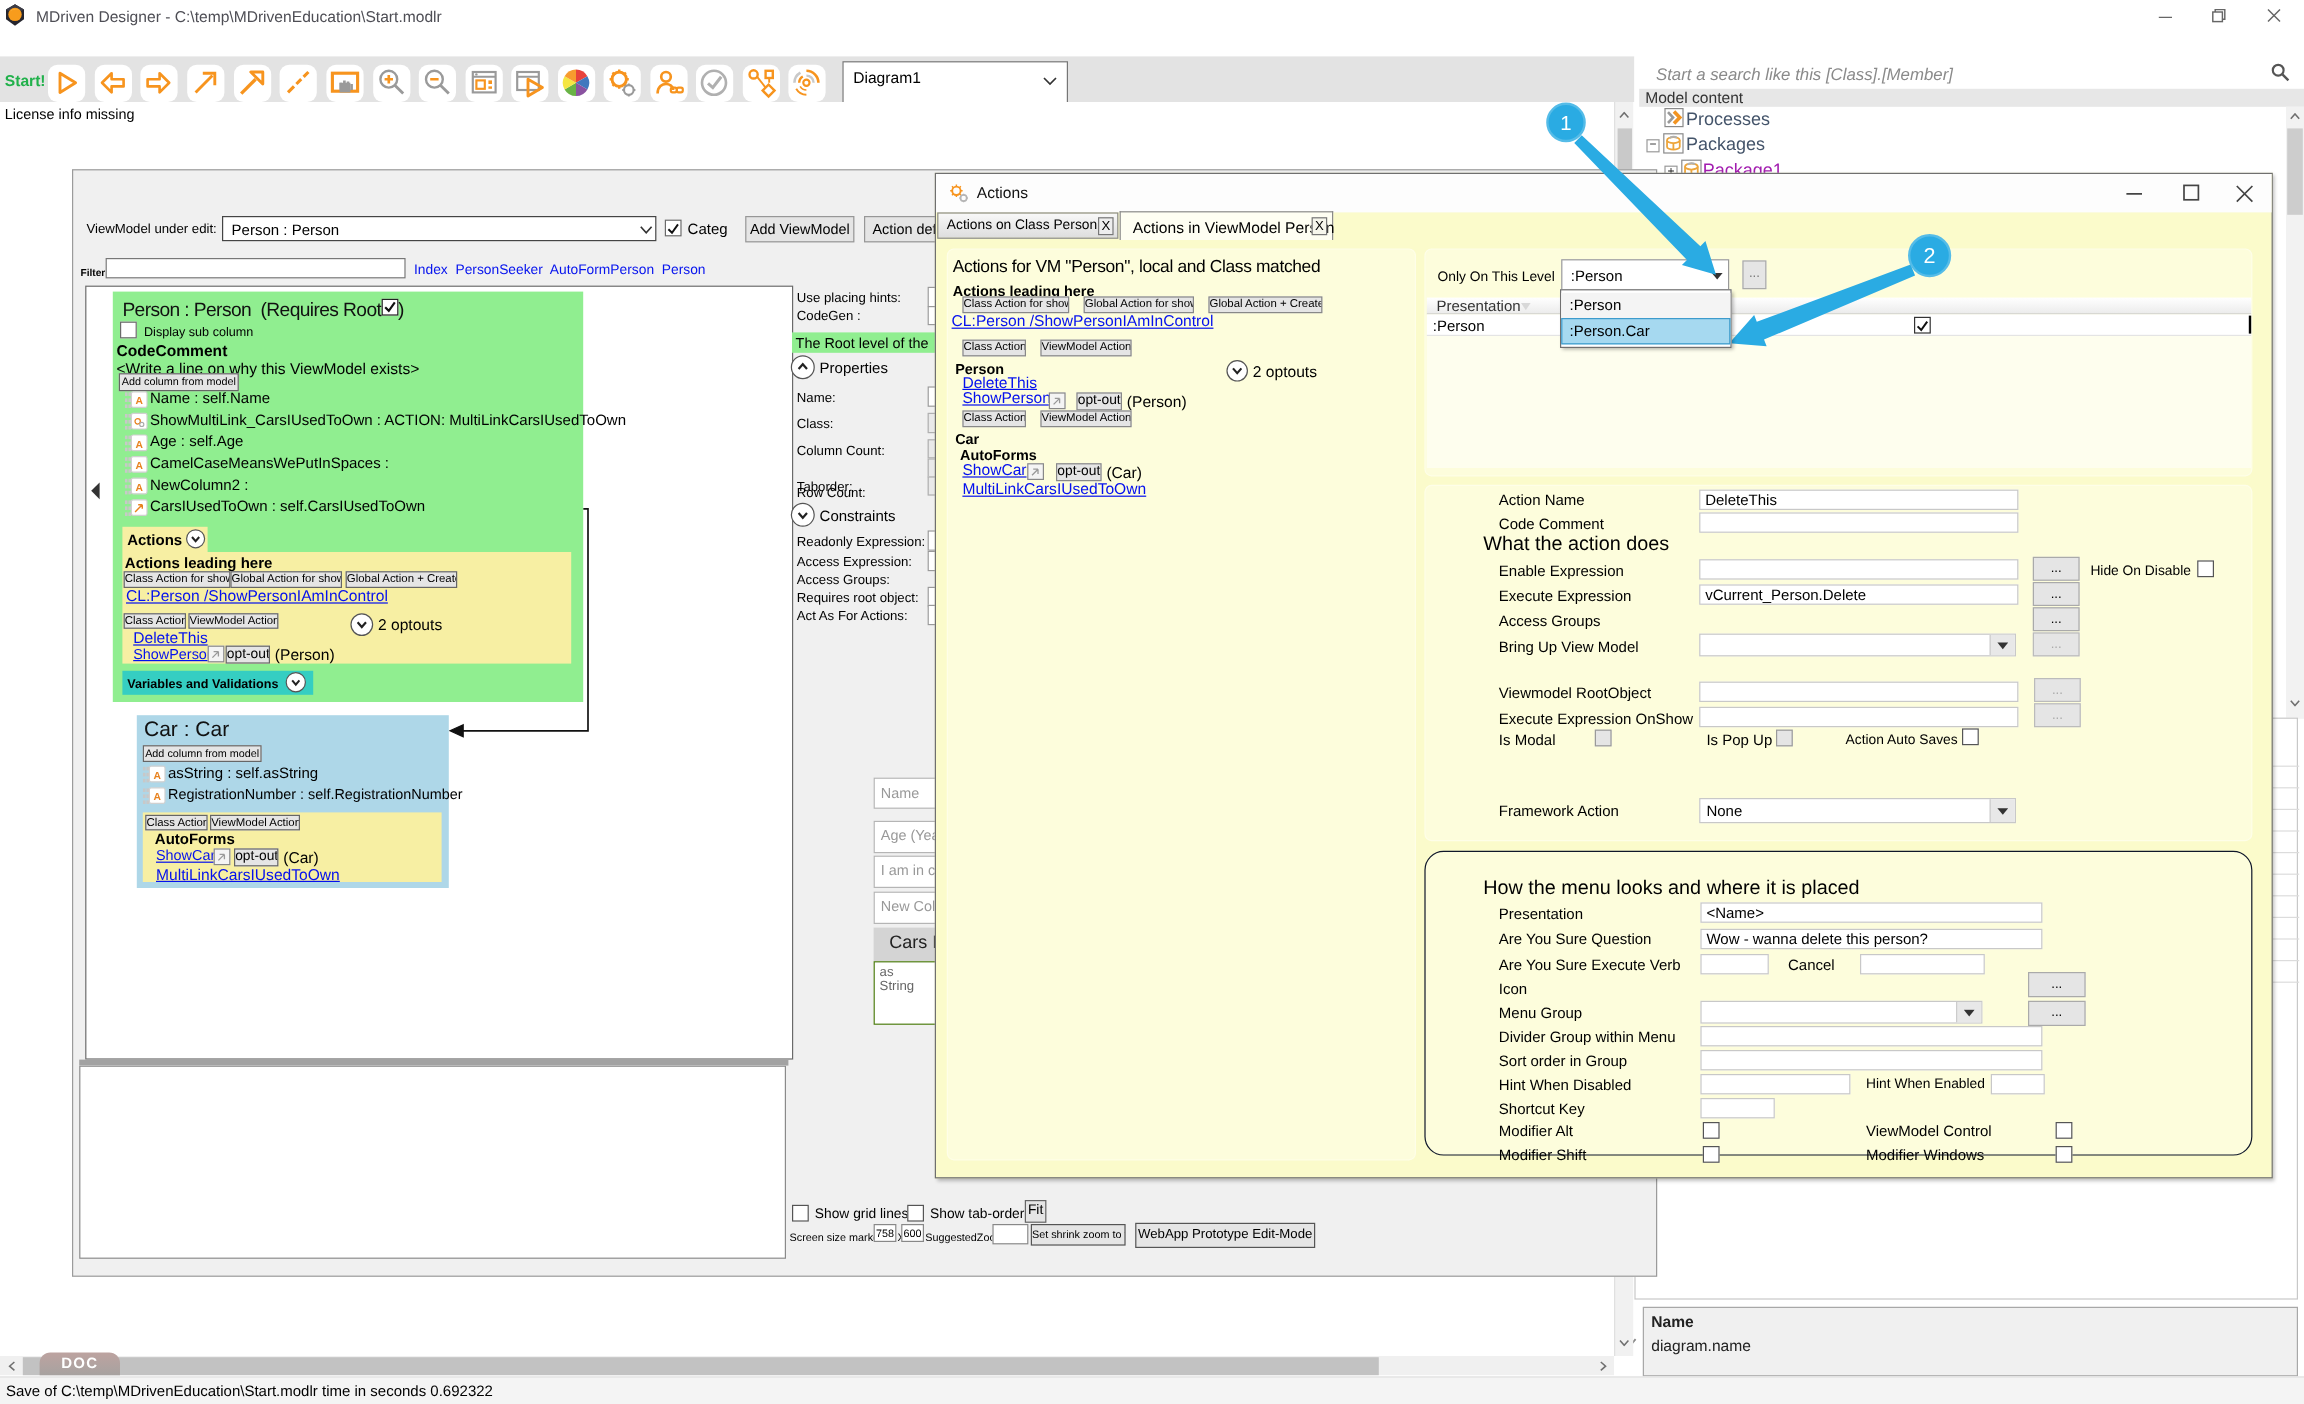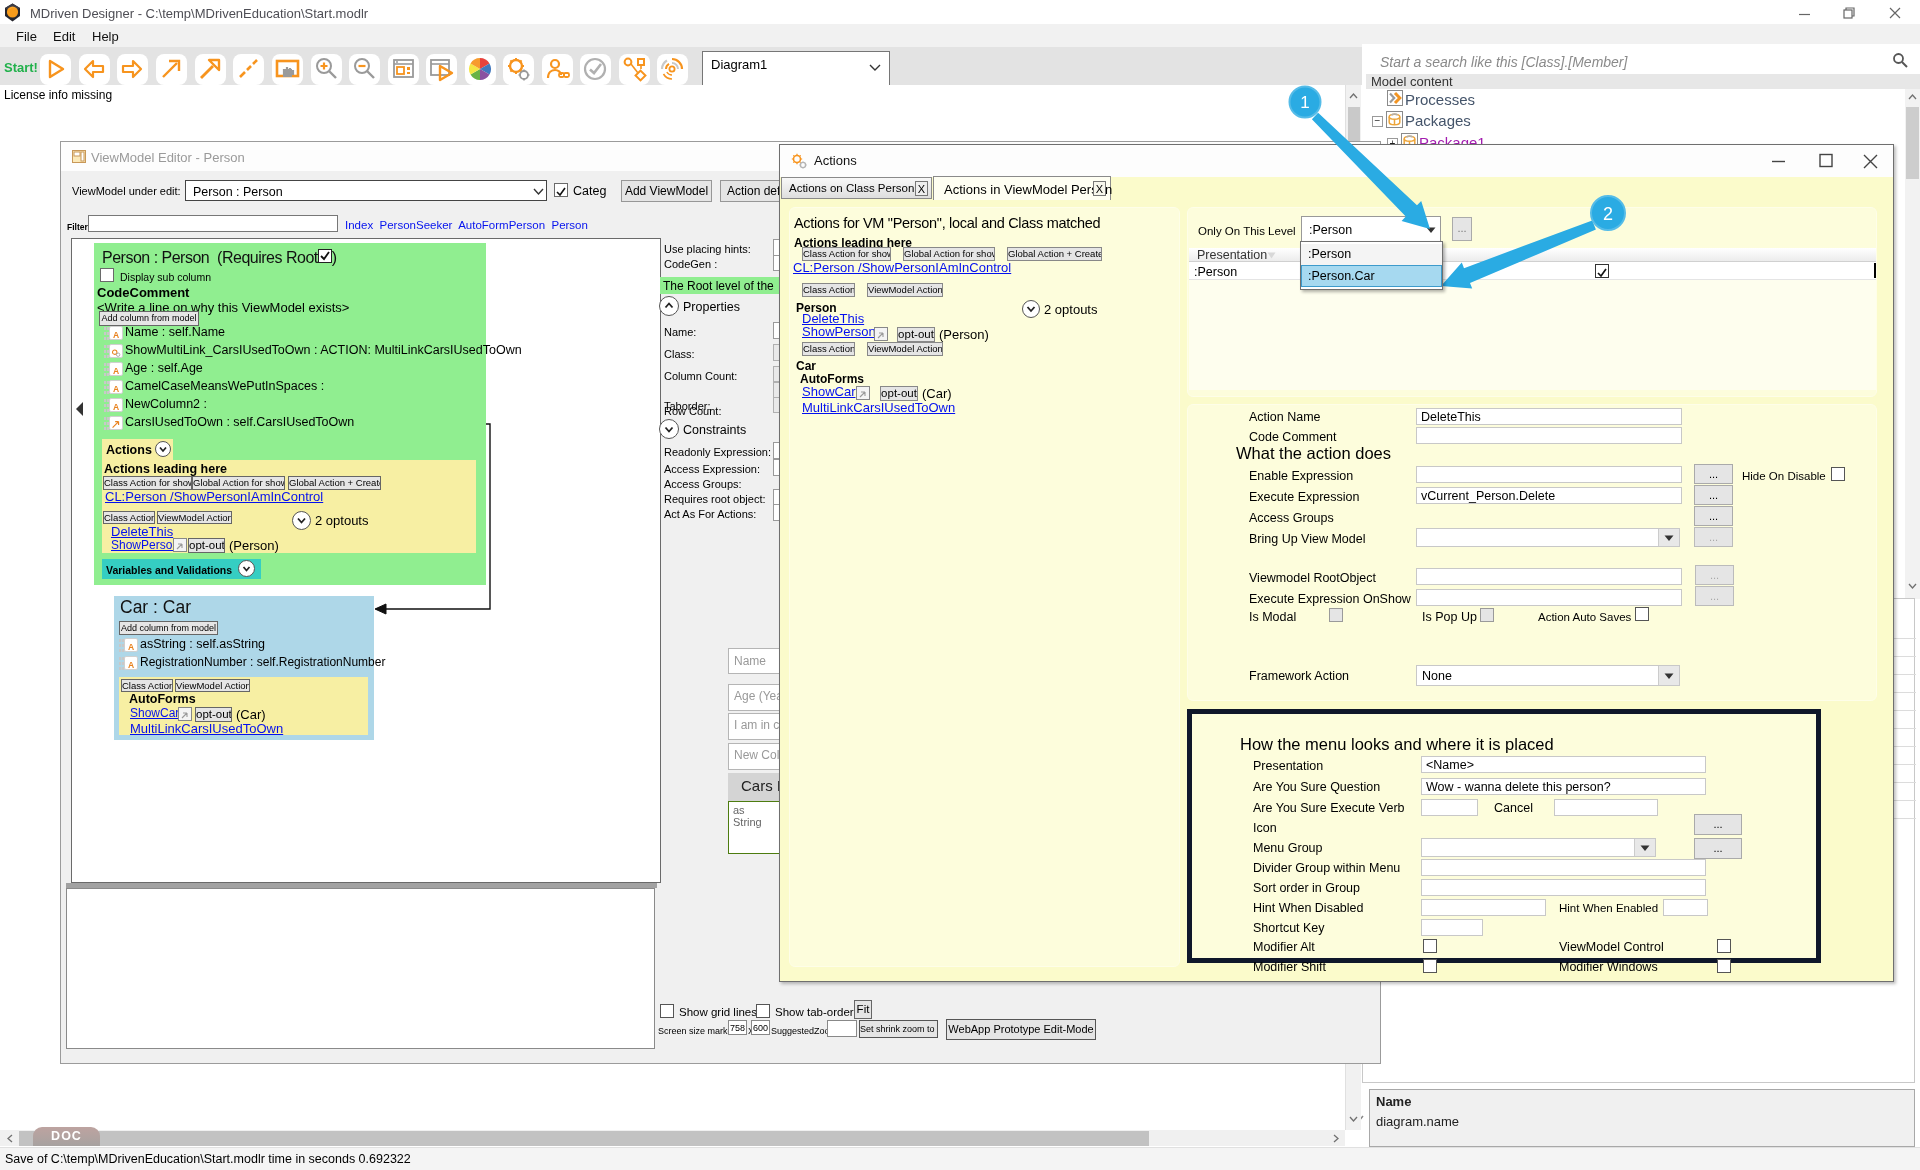--- a/index.html
+++ b/index.html
@@ -23,25 +23,20 @@
     <path d="M5.5 6.5 A5.6 5.6 0 0 1 13 5.5 A7 7 0 0 0 5.5 6.5 Z" fill="#fdc55e"></path>
   </svg>
   <div class="abs" style="left:30px;top:6px;font-size:13px;color:#4e4e55;">MDriven Designer - C:\temp\MDrivenEducation\Start.modlr</div>
   <svg class="abs" style="left:1790px;top:0;" width="130" height="28" viewBox="0 0 130 28">
     <line x1="9" y1="14.5" x2="20" y2="14.5" stroke="#666" stroke-width="1.2"></line>
     <rect x="54" y="10" width="8" height="8" fill="none" stroke="#666" stroke-width="1.2"></rect>
     <path d="M56 10 v-2 h8 v8 h-2" fill="none" stroke="#666" stroke-width="1.2"></path>
     <path d="M100 8 l10 10 M110 8 l-10 10" stroke="#666" stroke-width="1.2"></path>
   </svg>
 </div>
-<div class="abs" id="menubar" style="left:0;top:24px;width:1920px;height:23px;background:#f1f1f1;font-size:13px;color:#111;">
-  <span class="abs" style="left:16px;top:5px;">File</span>
-  <span class="abs" style="left:53px;top:5px;">Edit</span>
-  <span class="abs" style="left:92px;top:5px;">Help</span>
-</div>
 <div class="abs" id="toolbar" style="left:0;top:47px;width:1362px;height:38px;background:#e3e3e3;">
   <div class="abs" style="left:4px;top:13px;font-size:13px;font-weight:bold;color:#21b14b;">Start!</div>
   <div class="abs" style="left:40px;top:7px;width:31px;height:31px;background:#fff;border-radius:8px;">
         <svg width="28" height="28" viewBox="0 0 28 28" style="position:absolute;left:1px;top:1px;">
           <path d="M9 6 L22 14 L9 22 Z" fill="none" stroke="#f7941e" stroke-width="2.4" stroke-linejoin="round"></path>
         </svg>
       </div>
     <div class="abs" style="left:79px;top:7px;width:31px;height:31px;background:#fff;border-radius:8px;">
         <svg width="28" height="28" viewBox="0 0 28 28" style="position:absolute;left:1px;top:1px;">
           <path d="M13 6 L5 14 L13 22 L13 17 L23 17 L23 11 L13 11 Z" fill="none" stroke="#f7941e" stroke-width="2.2" stroke-linejoin="round"></path>
@@ -268,28 +263,20 @@
         <path d="M1 1 L5 4.5 L1 8" fill="none" stroke="#707070" stroke-width="1.3"></path>
       </svg>
 </div>
 <div class="abs" id="doctab" style="left:33px;top:1127px;width:67px;height:19px;background:linear-gradient(#bda3a0,#a7a2a0);border-radius:9px 9px 0 0;">
   <div style="text-align:center;font-size:12.5px;font-weight:bold;color:#fff;padding-top:2px;letter-spacing:1px;">DOC</div>
 </div>
 <div class="abs" id="statusbar" style="left:0;top:1147px;width:1920px;height:23px;background:#f4f4f4;border-top:1px solid #e0e0e0;"></div>
 <div class="abs" style="left:5px;top:1152px;font-size:12.5px;">Save of C:\temp\MDrivenEducation\Start.modlr time in seconds 0.692322</div>
 
 <div class="abs" id="vmwin" style="left:60px;top:141px;width:1321px;height:923px;background:#f0f0f0;border:1px solid #9b9b9b;">
-  <div class="abs" style="left:0;top:0;width:1319px;height:29px;background:#fdfdfd;">
-    <svg class="abs" style="left:11px;top:8px;" width="14" height="13" viewBox="0 0 14 13">
-          <rect x="0.5" y="0.5" width="13" height="12" fill="#fce9b8" stroke="#c89858"></rect>
-          <rect x="2" y="2" width="6" height="4" fill="#fff" stroke="#c89858" stroke-width="1"></rect>
-          <rect x="9" y="2" width="3" height="9" fill="#fff" stroke="#c89858" stroke-width="1"></rect>
-        </svg>
-    <div class="abs" style="left:30px;top:8px;font-size:13px;color:#9a9a9a;">ViewModel Editor - Person</div>
-  </div>
   <div class="abs" style="left:11px;top:43px;font-size:11px;">ViewModel under edit:</div>
   <div class="abs tf" style="left:124px;top:38px;width:362px;height:21px;border-color:#444;">
     <div class="abs" style="left:7px;top:4px;font-size:12.5px;">Person : Person</div>
     <svg class="abs" style="left:347px;top:7px;" width="11" height="8" viewBox="0 0 11 8">
           <path d="M1 1 L5.5 6 L10 1" fill="none" stroke="#333" stroke-width="1.4"></path>
         </svg>
   </div>
   <div class="abs cb" style="left:493px;top:41px;width:14px;height:14px;"><svg width="12" height="12" viewBox="0 0 12 12">
           <path d="M2 6 L5 9 L10 2" fill="none" stroke="#111" stroke-width="1.6"></path>
         </svg></div>
@@ -697,21 +684,21 @@
     <div class="abs" style="left:228px;top:260px;width:264px;height:21px;background:#fff;border:1px solid #c8c8c8;">
       <span class="abs" style="left:5px;top:3px;font-size:12.5px;">None</span>
       <div class="abs" style="left:241px;top:0px;width:21px;height:19px;background:#e8e8e8;border-left:1px solid #ccc;">
             <svg style="position:absolute;left:5px;top:7px;" width="10" height="7" viewBox="0 0 10 7">
               <path d="M0.5 0.5 L5 6 L9.5 0.5 Z" fill="#333"></path>
             </svg>
           </div>
     </div>
   </div>
 
-  <div class="abs" style="left:407px;top:564px;width:634px;height:254px;background:#fdfddc;border:5px solid #0f172a;border-radius:0;">
+  <div class="abs" style="left:407px;top:564px;width:690px;height:254px;background:#fdfddc;border:1px solid #0f172a;border-radius:16px;">
     <div class="abs" style="left:48px;top:21px;font-size:16.5px;">How the menu looks and where it is placed</div>
     <div class="abs" style="left:61px;top:45px;font-size:12.5px;">Presentation</div>
     <div class="abs tf" style="left:229px;top:42px;width:285px;height:17px;border-color:#c8c8c8;">
           <span class="abs" style="left:4px;top:1px;font-size:12.5px;">&lt;Name&gt;</span>
         </div>
     <div class="abs" style="left:61px;top:66px;font-size:12.5px;">Are You Sure Question</div>
     <div class="abs tf" style="left:229px;top:64px;width:285px;height:17px;border-color:#c8c8c8;">
           <span class="abs" style="left:4px;top:1px;font-size:12.5px;">Wow - wanna delete this person?</span>
         </div>
     <div class="abs" style="left:61px;top:87px;font-size:12.5px;">Are You Sure Execute Verb</div>

